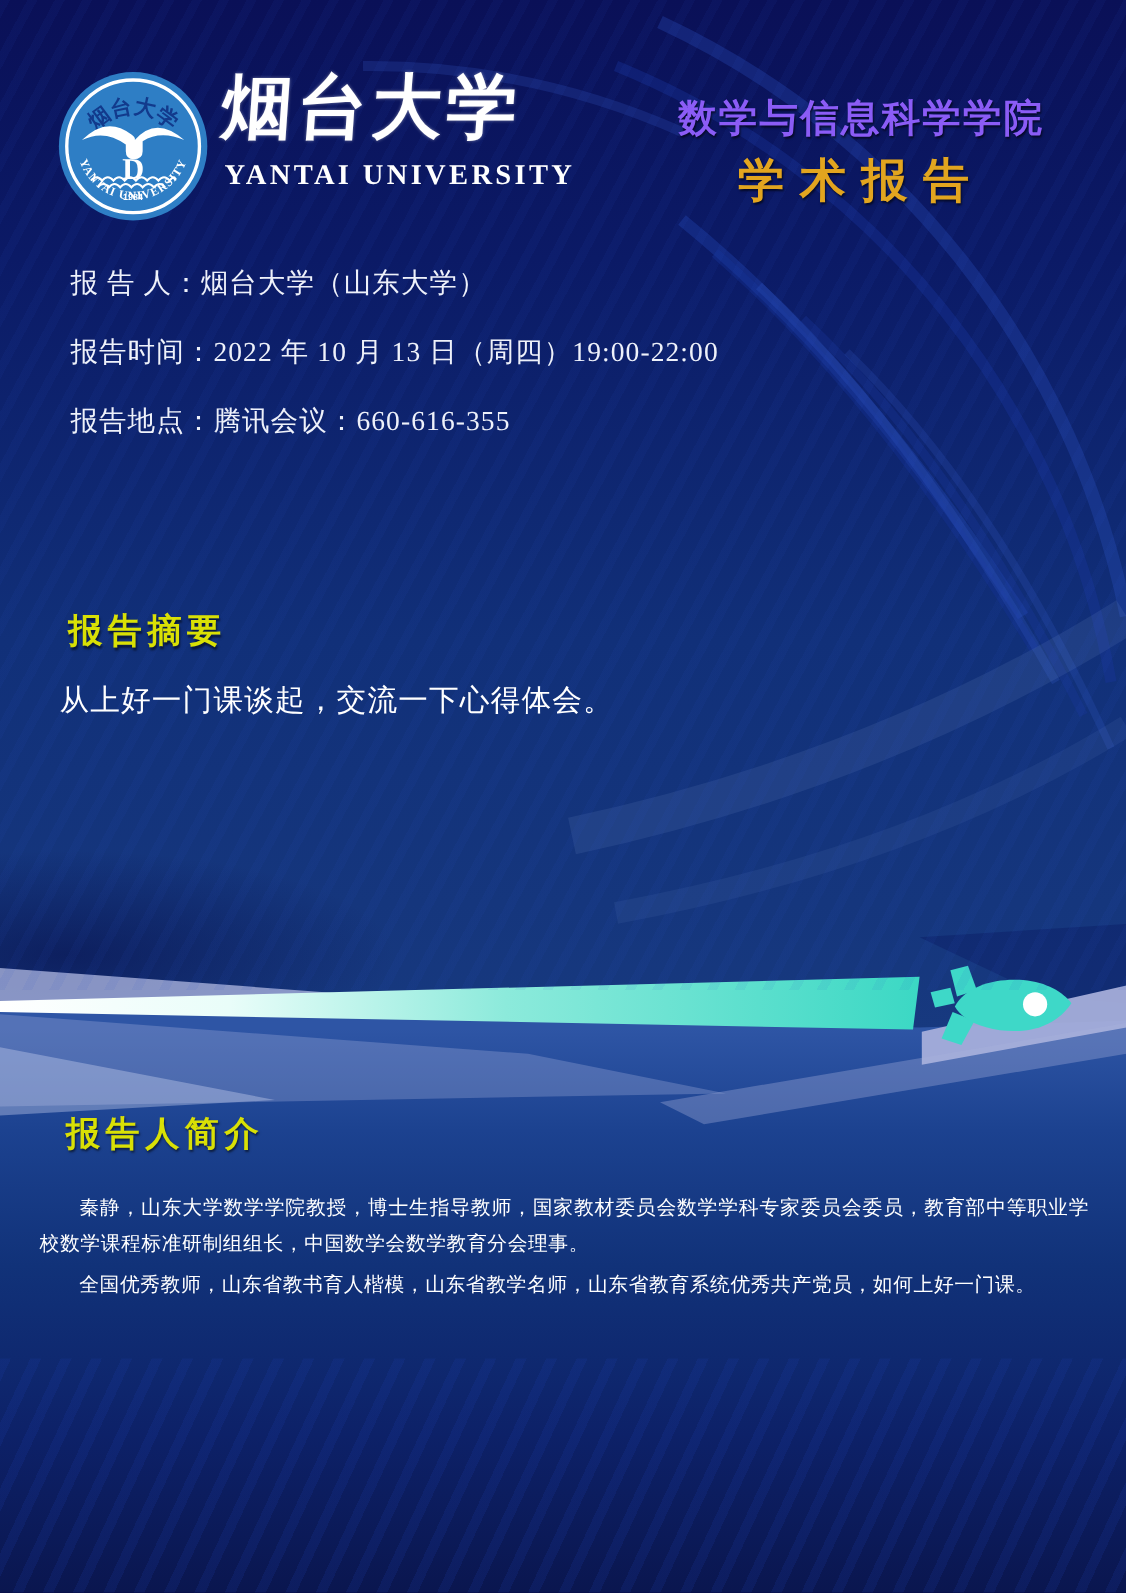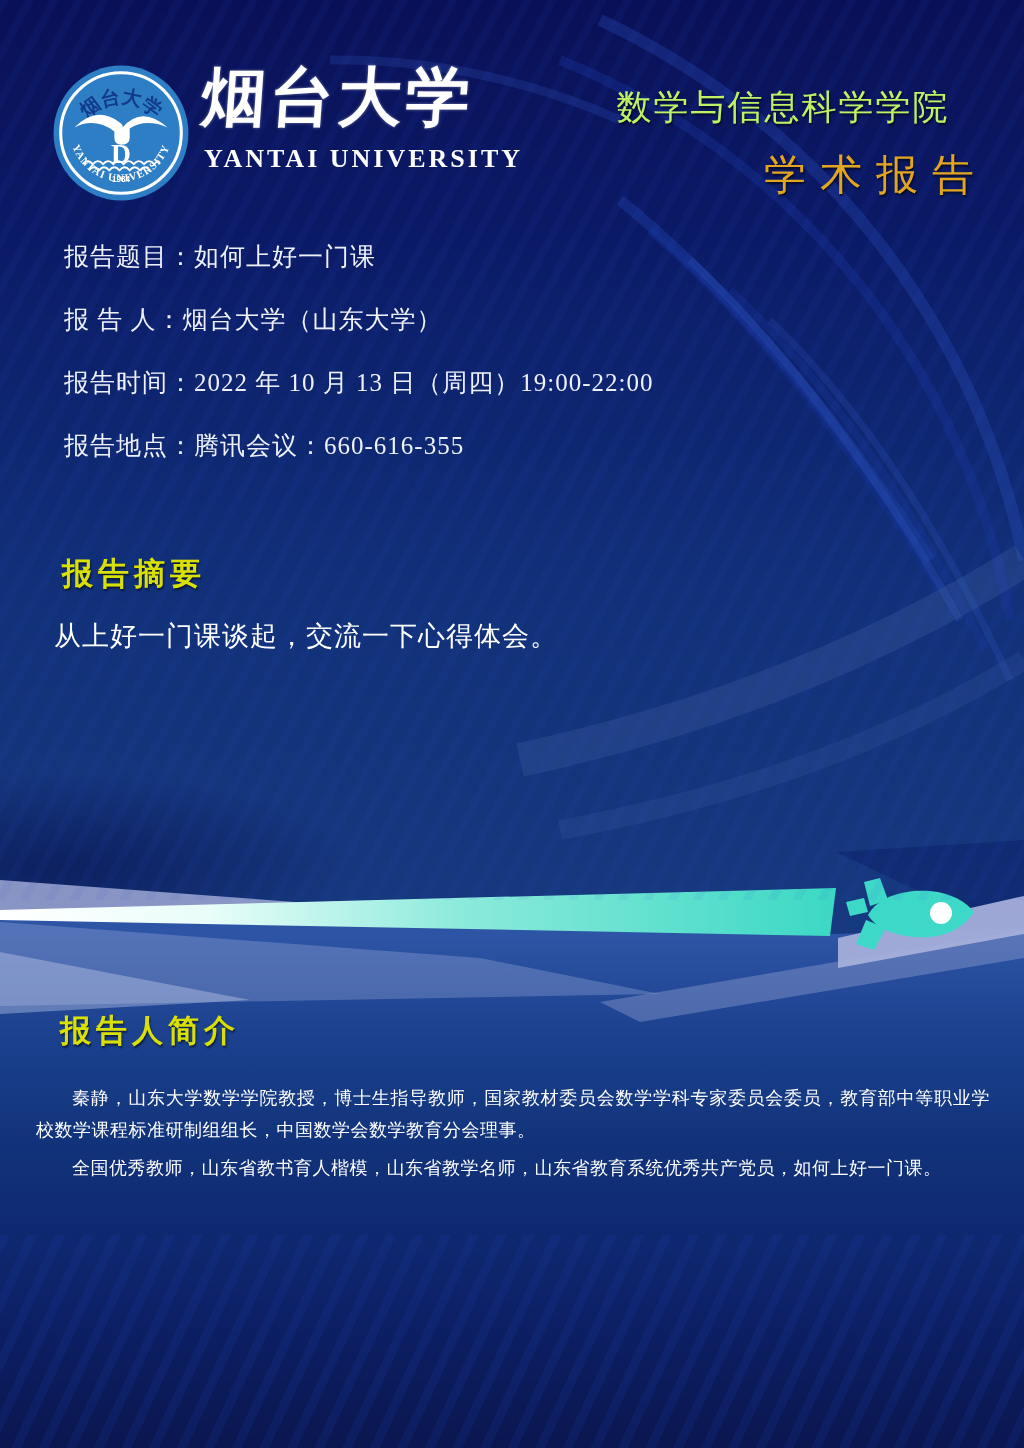--- a/index.html
+++ b/index.html
@@ -30,26 +30,26 @@
     font-family:"Liberation Serif", serif; font-weight:900; font-size:64px;
     letter-spacing:4px; line-height:1.0; transform:skewX(-4deg);
     text-shadow:0 0 3px rgba(255,255,255,0.45);
   }
   .wordmark-en {
     font-family:"Liberation Serif", serif; font-weight:700; font-size:26px;
     letter-spacing:3px; margin-top:14px; padding-left:2px;
   }
   .title-group { margin-left:auto; text-align:center; padding-top:26px; width:410px; }
   .college {
-    color:#bef264; font-size:35px; font-weight:400; letter-spacing:2px;
+    color:#8b5cf6; font-size:35px; font-weight:700; letter-spacing:2px;
     text-shadow:1px 2px 2px rgba(0,0,0,0.6);
   }
   .report-type {
-    color:#e2a51f; font-size:42px; font-weight:400; letter-spacing:14px;
-    margin-top:16px; text-shadow:1px 2px 2px rgba(0,0,0,0.6);text-align:right;
+    color:#e2a51f; font-size:42px; font-weight:700; letter-spacing:14px;
+    margin-top:5px; text-shadow:1px 2px 2px rgba(0,0,0,0.6);
   }
 
   
   .details {
     position:absolute; left:64px; top:240px;
     font-family:"Liberation Serif", serif; color:#eef1fa; font-size:25px;
   }
   .detail-line { margin-bottom:30px; letter-spacing:1px; }
 
   
@@ -173,21 +173,20 @@
         <div class="wordmark-en">YANTAI UNIVERSITY</div>
       </div>
     </div>
     <div class="title-group">
       <div class="college">数学与信息科学学院</div>
       <div class="report-type">学术报告</div>
     </div>
   </div>
 
   <div class="details">
-    <div class="detail-line">报告题目：如何上好一门课</div>
     <div class="detail-line">报 告 人：烟台大学（山东大学）</div>
     <div class="detail-line">报告时间：2022 年 10 月 13 日（周四）19:00-22:00</div>
     <div class="detail-line">报告地点：腾讯会议：660-616-355</div>
   </div>
 
   <div class="section-heading abstract-heading">报告摘要</div>
   <div class="abstract-body">从上好一门课谈起，交流一下心得体会。</div>
 
   <div class="section-heading bio-heading">报告人简介</div>
   <div class="bio">

